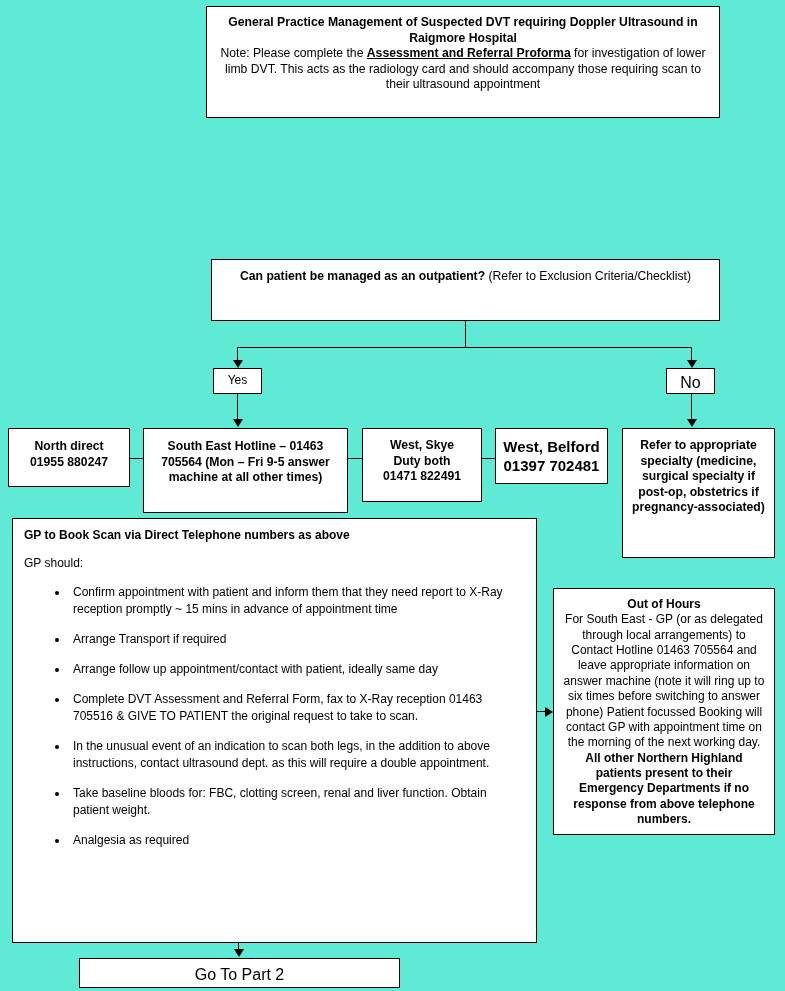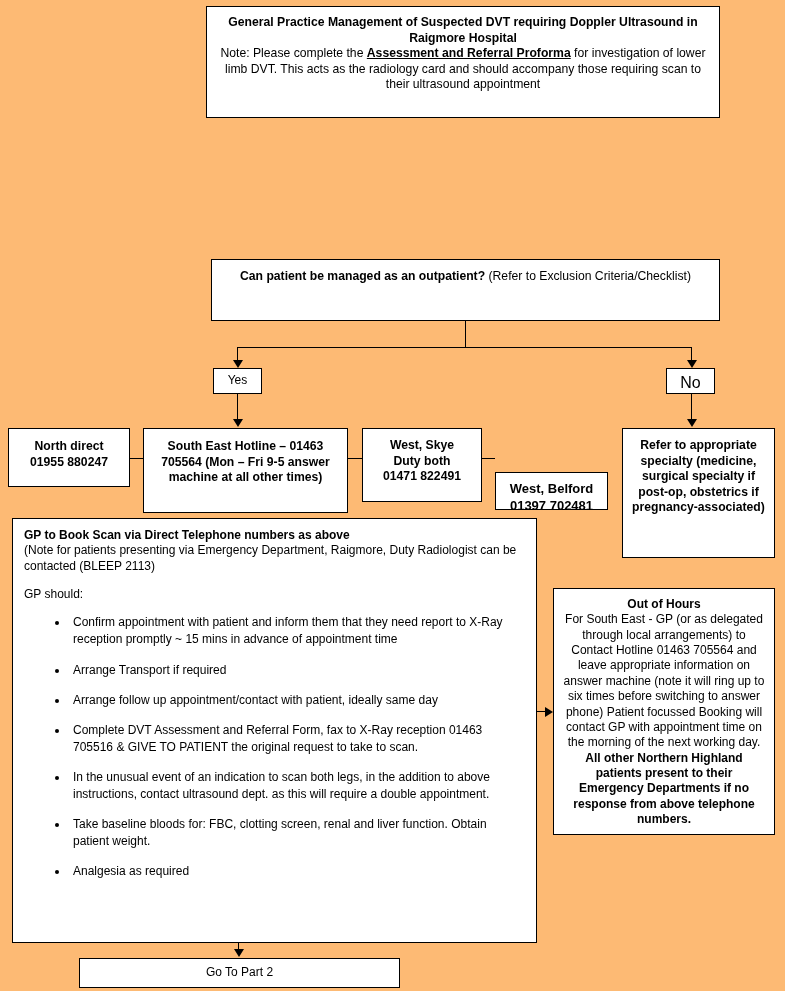--- a/index.html
+++ b/index.html
@@ -8,21 +8,21 @@
     background: #ffffff;
   }
   body {
     font-family: "Liberation Sans", sans-serif;
     color: #000000;
   }
   #canvas {
     position: relative;
     width: 785px;
     height: 991px;
-    background: #fdba74;
+    background: #5eead4;
     overflow: hidden;
   }
   .box {
     position: absolute;
     border: 1px solid #000000;
     box-sizing: border-box;
     background: #ffffff;
     text-align: center;
     line-height: 1.28;
   }
@@ -50,42 +50,42 @@
   #box-no { left: 666px; top: 368px; width: 49px; height: 26px; font-size: 16px; }
   #box-no .pad { padding: 4px 0 0 0; }
 
   
   #box-north   { left: 8px;   top: 428px; width: 122px; height: 59px; font-size: 12.2px; font-weight: bold; }
   #box-north .pad { padding-top: 10px; }
   #box-southeast { left: 143px; top: 428px; width: 205px; height: 85px; font-size: 12.2px; font-weight: bold; }
   #box-southeast .pad { padding-top: 10px; }
   #box-skye    { left: 362px; top: 428px; width: 120px; height: 74px; font-size: 12.2px; font-weight: bold; }
   #box-skye .pad { padding-top: 9px; }
-  #box-belford { left: 495px; top: 428px; width: 113px; height: 38px; font-size: 13px; font-weight: bold; margin-top: 44px; }
+  #box-belford { left: 495px; top: 428px; width: 113px; height: 56px; font-size: 15px; font-weight: bold; }
   #box-belford .pad { padding-top: 8px; }
   #box-refer   { left: 622px; top: 428px; width: 153px; height: 130px; font-size: 12.2px; font-weight: bold; }
   #box-refer .pad { padding-top: 9px; }
 
   
   #box-gp { left: 12px; top: 518px; width: 525px; height: 425px; font-size: 12px; text-align: left; }
   #box-gp .pad { padding: 9px 11px; }
   #box-gp .hd { font-weight: bold; }
   #box-gp .note { }
   #box-gp .should { margin-top: 13px; }
   #box-gp ul { margin: 12px 0 0 0; padding-left: 45px; list-style-type: disc; }
   #box-gp li { margin-bottom: 13px; line-height: 1.42; padding-left: 4px; }
 
   
   #box-ooh { left: 553px; top: 588px; width: 222px; height: 247px; font-size: 12px; }
   #box-ooh .pad { padding: 8px 8px; }
   #box-ooh .hd { font-weight: bold; }
   #box-ooh .tail { font-weight: bold; }
 
   
-  #box-part2 { left: 79px; top: 958px; width: 321px; height: 30px; font-size: 12px; }
+  #box-part2 { left: 79px; top: 958px; width: 321px; height: 30px; font-size: 16px; }
   #box-part2 .pad { padding-top: 6px; }
 
   
   .ln { position: absolute; background: #000000; }
   .vline { width: 1px; }
   .hline { height: 1px; }
   .arrow-down {
     position: absolute;
     width: 0; height: 0;
     border-left: 5px solid transparent;
@@ -175,21 +175,20 @@
 
   <div class="box" id="box-refer">
     <div class="pad">
       <span>Refer to appropriate specialty (medicine, surgical specialty if post-op, obstetrics if pregnancy-associated)</span>
     </div>
   </div>
 
   <div class="box" id="box-gp">
     <div class="pad">
       <div class="hd">GP to Book Scan via Direct Telephone numbers as above</div>
-      <div class="note">(Note for patients presenting via Emergency Department, Raigmore, Duty Radiologist can be contacted (BLEEP 2113)</div>
       <div class="should">GP should:</div>
       <ul>
         <li>Confirm appointment with patient and inform them that they need report to X-Ray reception promptly ~ 15 mins in advance of appointment time</li>
         <li>Arrange Transport if required</li>
         <li>Arrange follow up appointment/contact with patient, ideally same day</li>
         <li>Complete DVT Assessment and Referral Form, fax to X-Ray reception 01463 705516 &amp; GIVE TO PATIENT  the original request to take to scan.</li>
         <li>In the unusual event of an indication to scan both legs, in the addition to above instructions, contact ultrasound dept. as this will require a double appointment.</li>
         <li>Take baseline bloods for: FBC, clotting screen, renal and liver function. Obtain patient weight.</li>
         <li>Analgesia as required</li>
       </ul>

